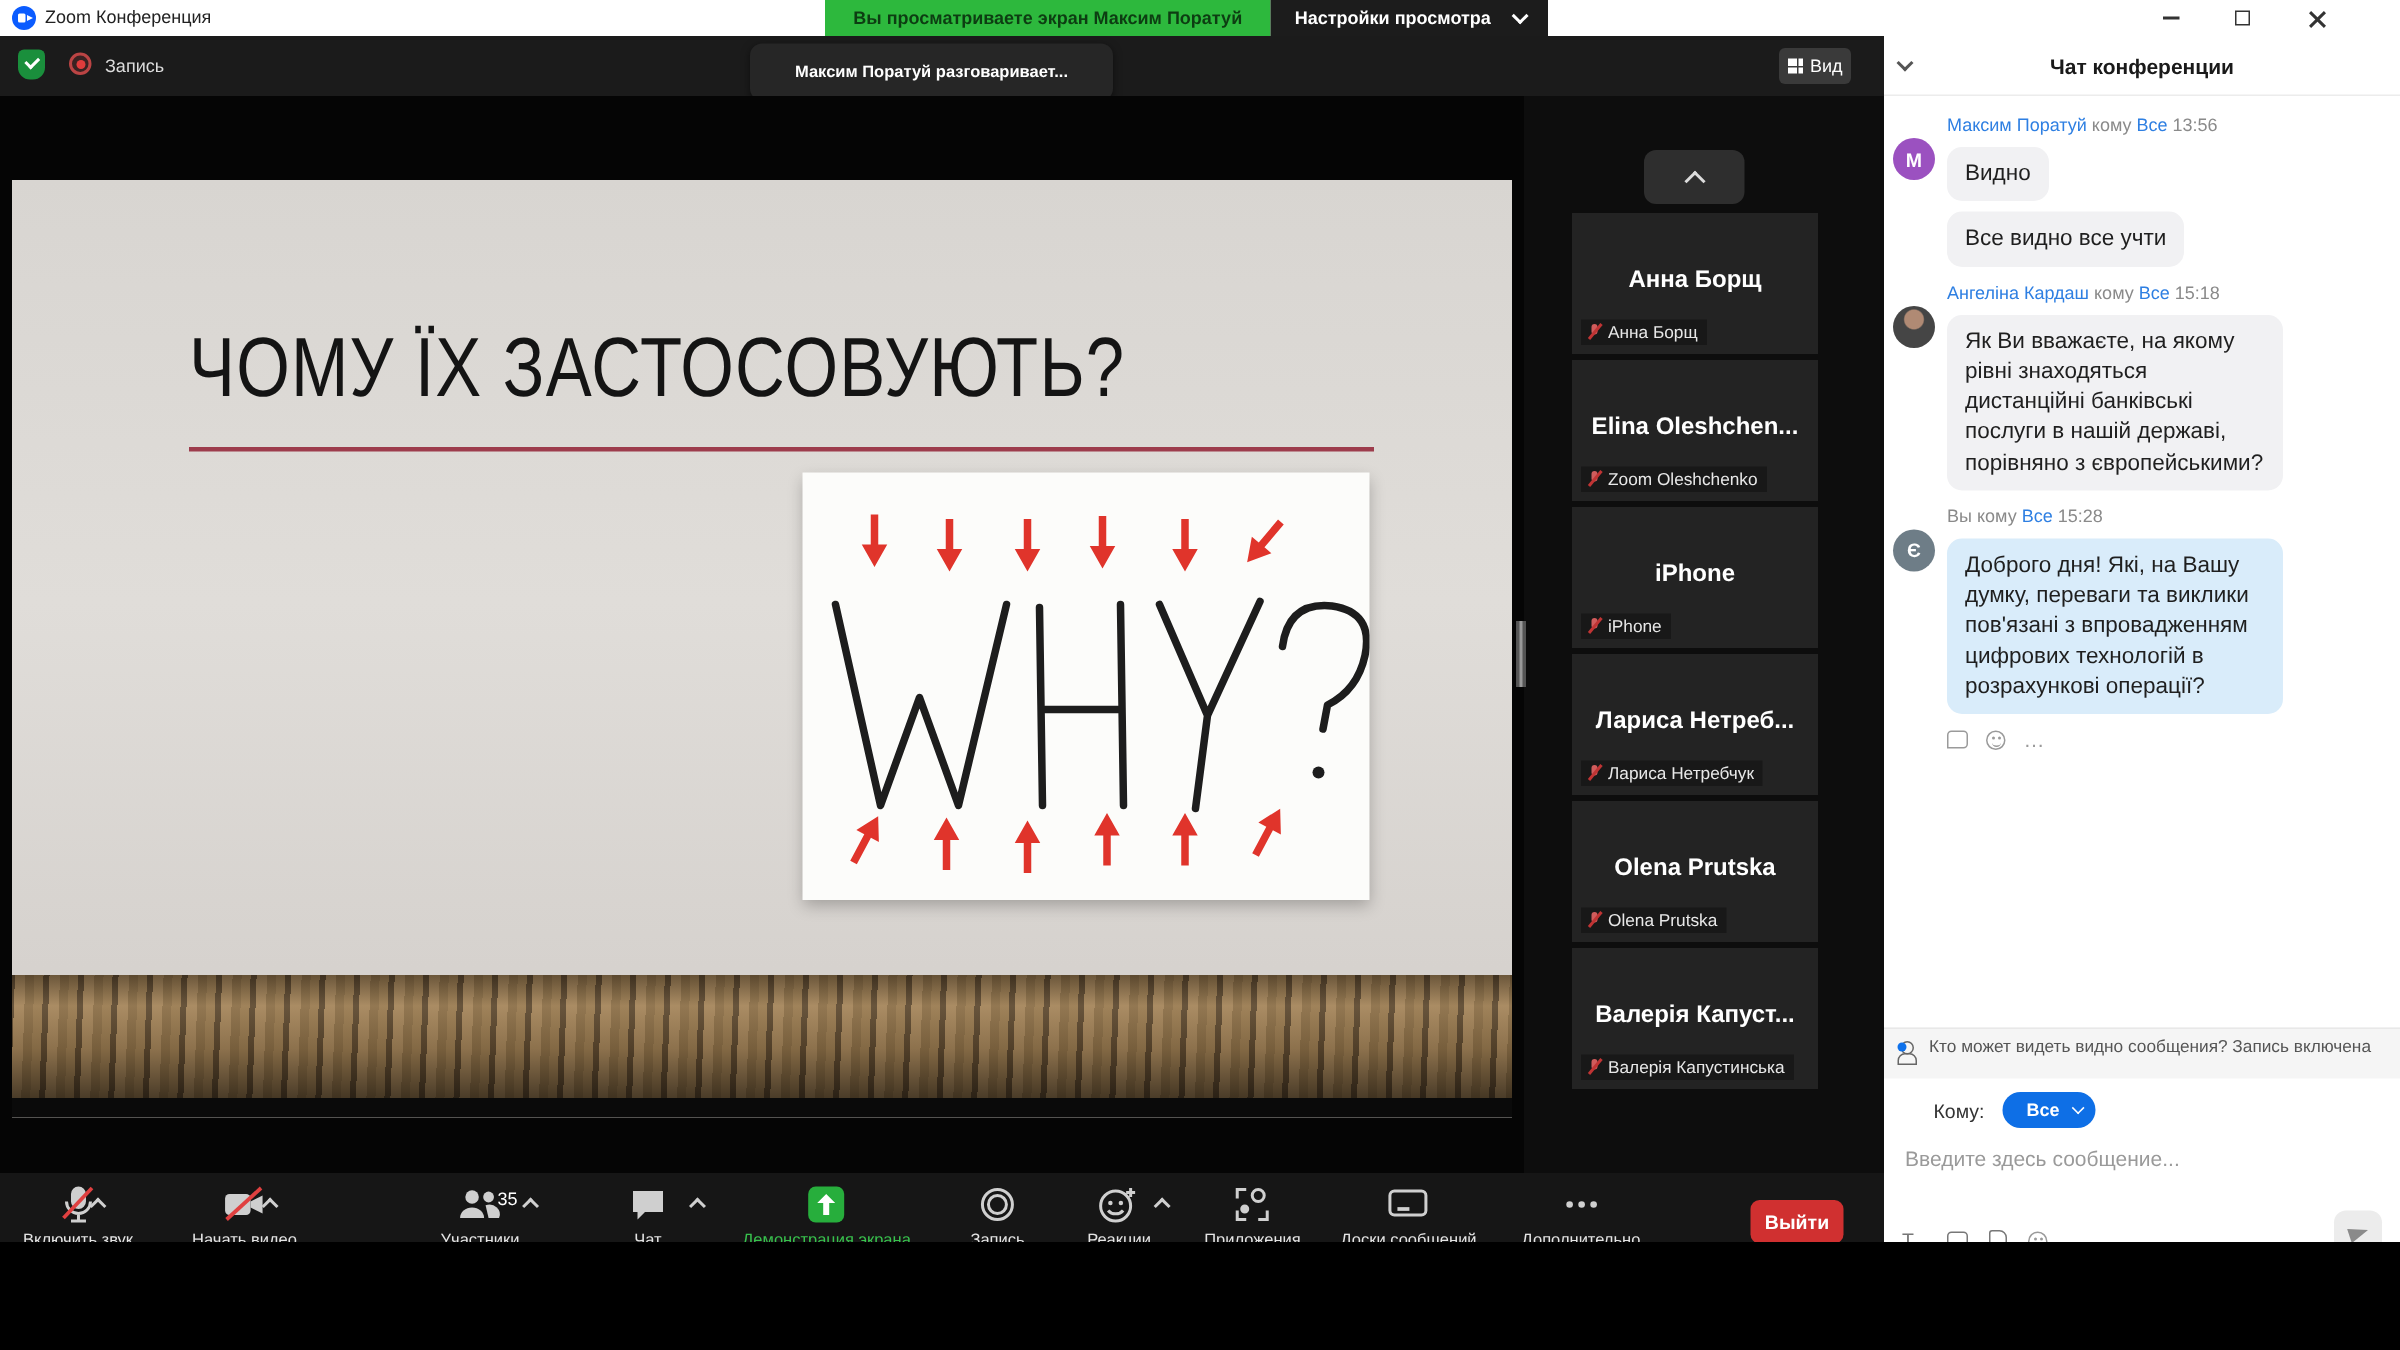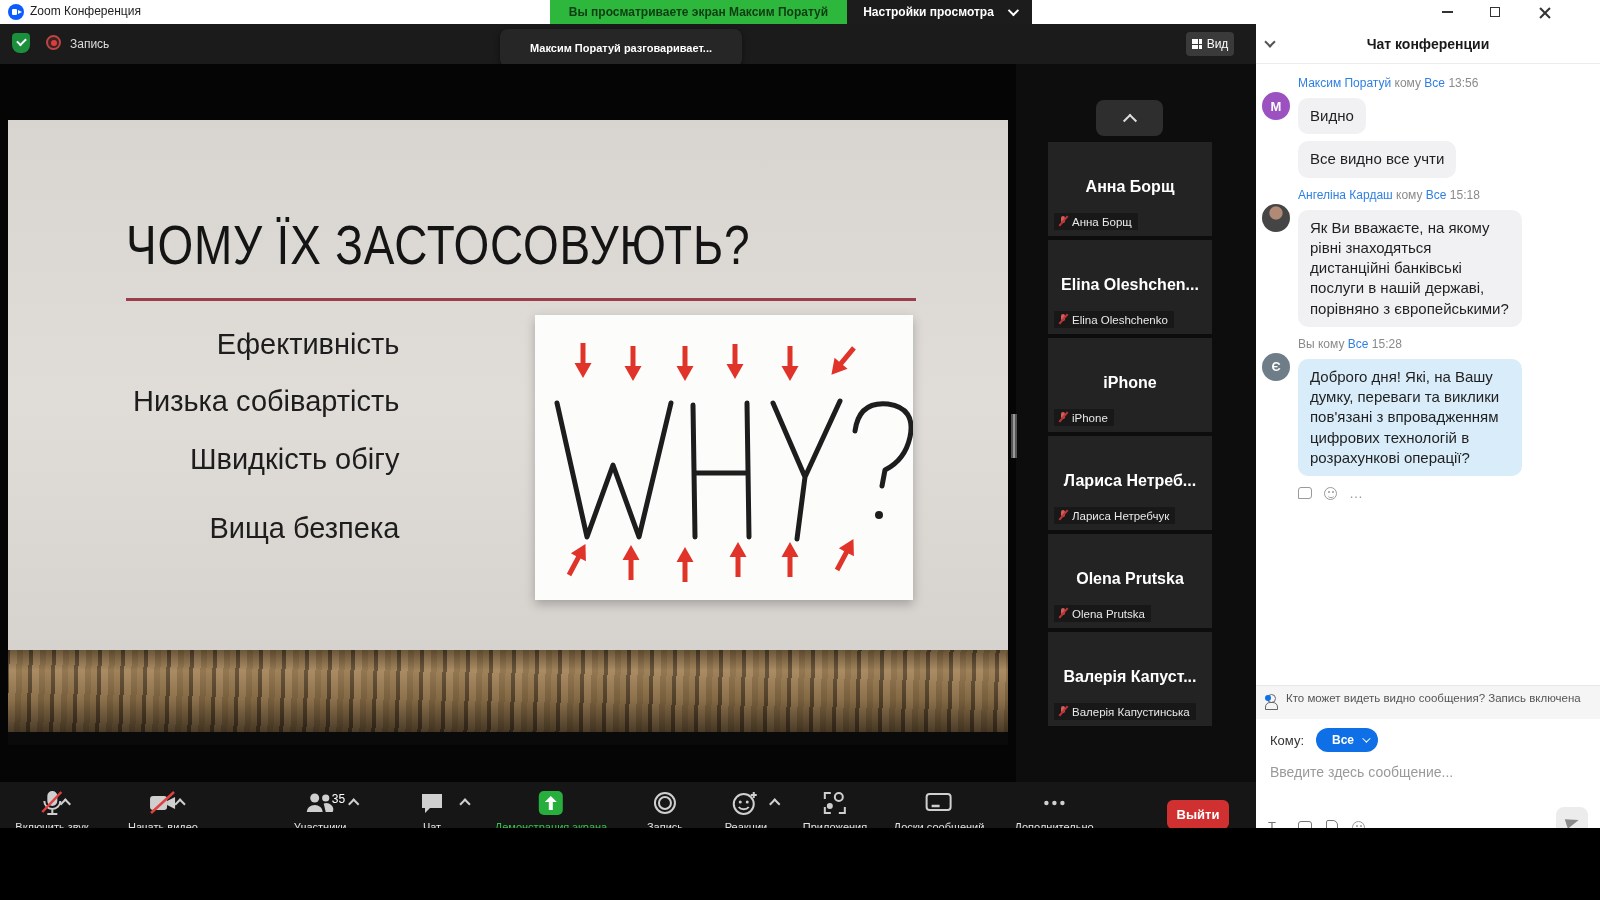--- a/index.html
+++ b/index.html
@@ -85,21 +85,21 @@
   .ic-smile { width:13px; height:13px; border:1.5px solid #9a9a9a; border-radius:50%; position:relative; }
   .ic-smile:before { content:""; position:absolute; left:2.5px; top:3px; width:2px; height:2px; background:#9a9a9a; box-shadow:4px 0 #9a9a9a; border-radius:50%; }
   .ic-smile:after { content:""; position:absolute; left:2.5px; top:6.5px; width:6px; height:3px; border-bottom:1.5px solid #9a9a9a; border-radius:0 0 6px 6px; }
   .chat-footer { position:absolute; left:0; right:0; bottom:0; height:160px; }
   .notice { background:#f5f5f5; border-top:1px solid #e8e8e8; padding:5px 10px 5px 30px; font-size:11.5px; color:#555; line-height:1.3; position:relative; min-height:34px; }
   .notice-ic { position:absolute; left:9px; top:8px; width:14px; height:14px; }
   .notice-ic:before { content:""; position:absolute; left:2px; top:0; width:7px; height:7px; border:1.5px solid #666; border-radius:50%; }
   .notice-ic:after { content:""; position:absolute; left:0; top:8px; width:11px; height:6px; border:1.5px solid #666; border-radius:5px 5px 0 0; }
   .notice-dot { position:absolute; left:9px; top:9px; width:6px; height:6px; border-radius:50%; background:#0e71eb; }
   .to-row { display:flex; align-items:center; gap:12px; padding:9px 14px 4px; }
-  .to-label { font-size:13px; color:#333; }
+  .to-label { font-size:13px; color:#333;margin-left:19px; }
   .to-pill { background:#0e6fe6; color:#fff; font-size:12px; font-weight:bold; border-radius:13px; height:24px; padding:0 10px 0 16px; display:flex; align-items:center; gap:8px; }
   .to-pill .chev-down { width:6px; height:6px; border-width:1.5px; }
   .composer-ph { padding:8px 14px; font-size:14px; color:#9a9a9a; }
   .comp-icons { position:absolute; left:12px; bottom:10px; display:flex; gap:14px; align-items:center; color:#777; }
   .ci { width:16px; height:16px; position:relative; }
   .ci-format:before { content:"T"; position:absolute; left:0; top:0; font-size:13px; color:#777; }
   .ci-format:after { content:""; position:absolute; right:0; bottom:1px; width:9px; height:2px; background:#777; transform:rotate(-45deg); }
   .ci-shot { border:1.5px solid #777; border-radius:3px; width:14px; height:13px; }
   .ci-shot:after { content:"+"; position:absolute; right:-4px; bottom:-6px; font-size:11px; color:#777; }
   .ci-file { border:1.5px solid #777; border-radius:2px 5px 2px 2px; width:12px; height:15px; }
@@ -189,26 +189,20 @@
           </span>
         <span>Вид</span>
       </div>
     </div>
     <div class="toast">Максим Поратуй разговаривает...</div>
 
     <div class="stage">
       <div class="slide">
         <div class="slide-title">ЧОМУ ЇХ ЗАСТОСОВУЮТЬ?</div>
         <div class="slide-rule"></div>
-        <div class="bullets">
-          <div class="b1">Ефективність</div>
-          <div class="b2">Низька собівартість</div>
-          <div class="b3">Швидкість обігу</div>
-          <div class="b4">Вища безпека</div>
-        </div>
         <div class="why-card">
           <span class="hidden-bind">WHY?</span>
           <svg class="tool" width="378" height="285" viewBox="0 0 378 285">
             <g fill="#e0342b">
               <path d="M-2.5,-17 h5 v20 h6 l-8.5,15 -8.5,-15 h6 z" transform="translate(48,45)"></path>
               <path d="M-2.5,-17 h5 v20 h6 l-8.5,15 -8.5,-15 h6 z" transform="translate(98,48)"></path>
               <path d="M-2.5,-17 h5 v20 h6 l-8.5,15 -8.5,-15 h6 z" transform="translate(150,48)"></path>
               <path d="M-2.5,-17 h5 v20 h6 l-8.5,15 -8.5,-15 h6 z" transform="translate(200,46)"></path>
               <path d="M-2.5,-17 h5 v20 h6 l-8.5,15 -8.5,-15 h6 z" transform="translate(255,48)"></path>
               <path d="M-2.5,-17 h5 v20 h6 l-8.5,15 -8.5,-15 h6 z" transform="translate(308,46) rotate(40)"></path>
@@ -242,21 +236,21 @@
         <div class="tile-name">Анна Борщ</div>
         <div class="tile-label">
             <span class="mic-x"></span>
             <span>Анна Борщ</span>
           </div>
       </div>
       <div class="tile">
         <div class="tile-name">Elina  Oleshchen...</div>
         <div class="tile-label">
             <span class="mic-x"></span>
-            <span>Elina Oleshchenko</span>
+            <span>Zoom Oleshchenko</span>
           </div>
       </div>
       <div class="tile">
         <div class="tile-name">iPhone</div>
         <div class="tile-label">
             <span class="mic-x"></span>
             <span>iPhone</span>
           </div>
       </div>
       <div class="tile">

